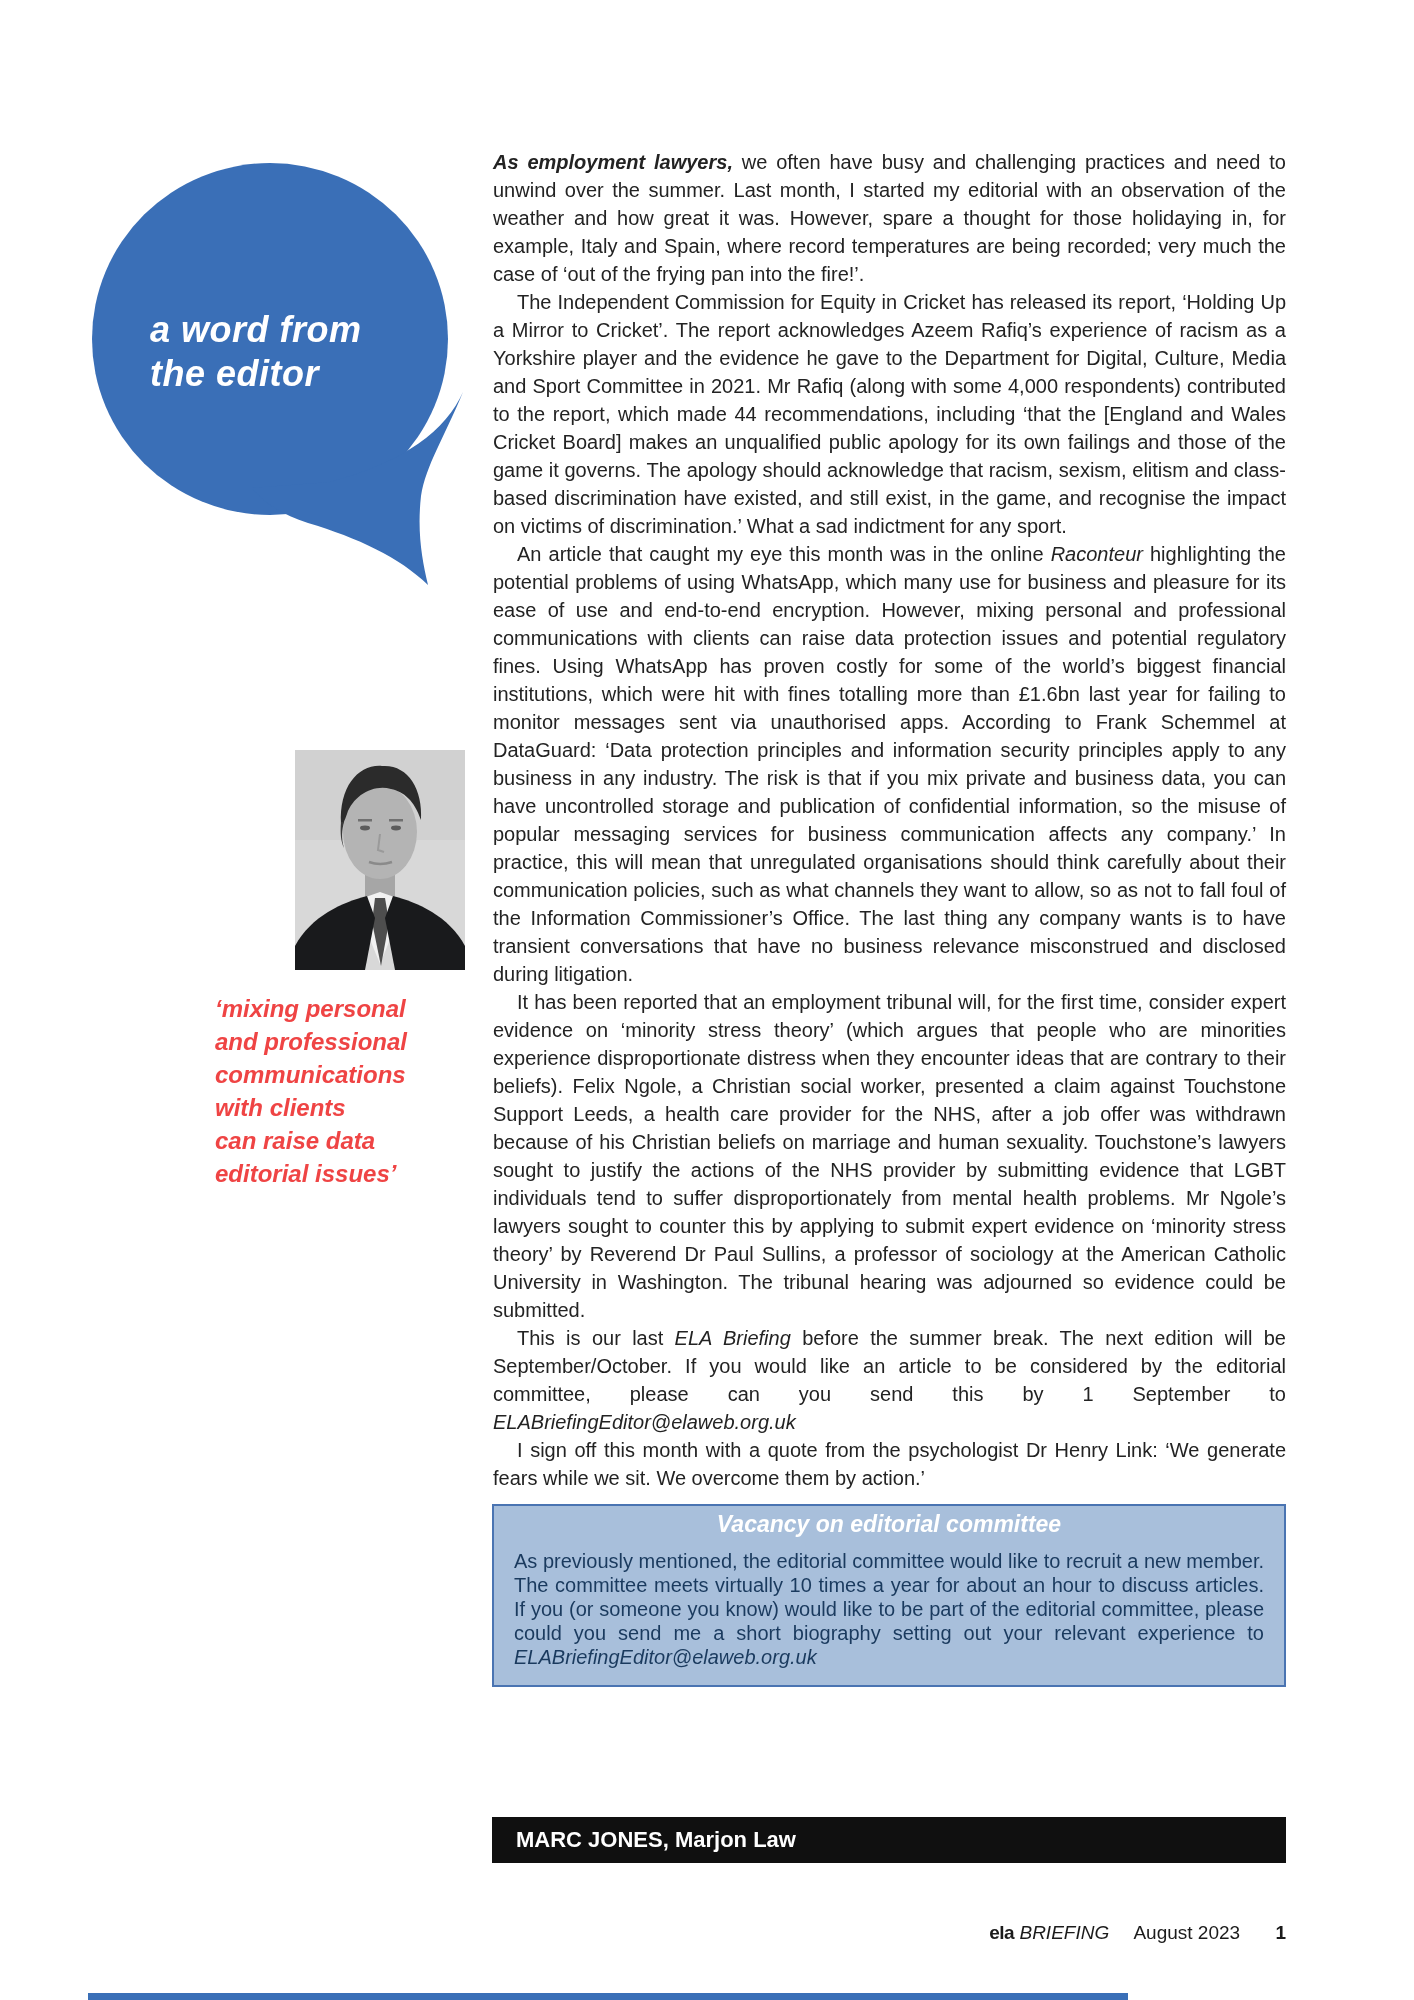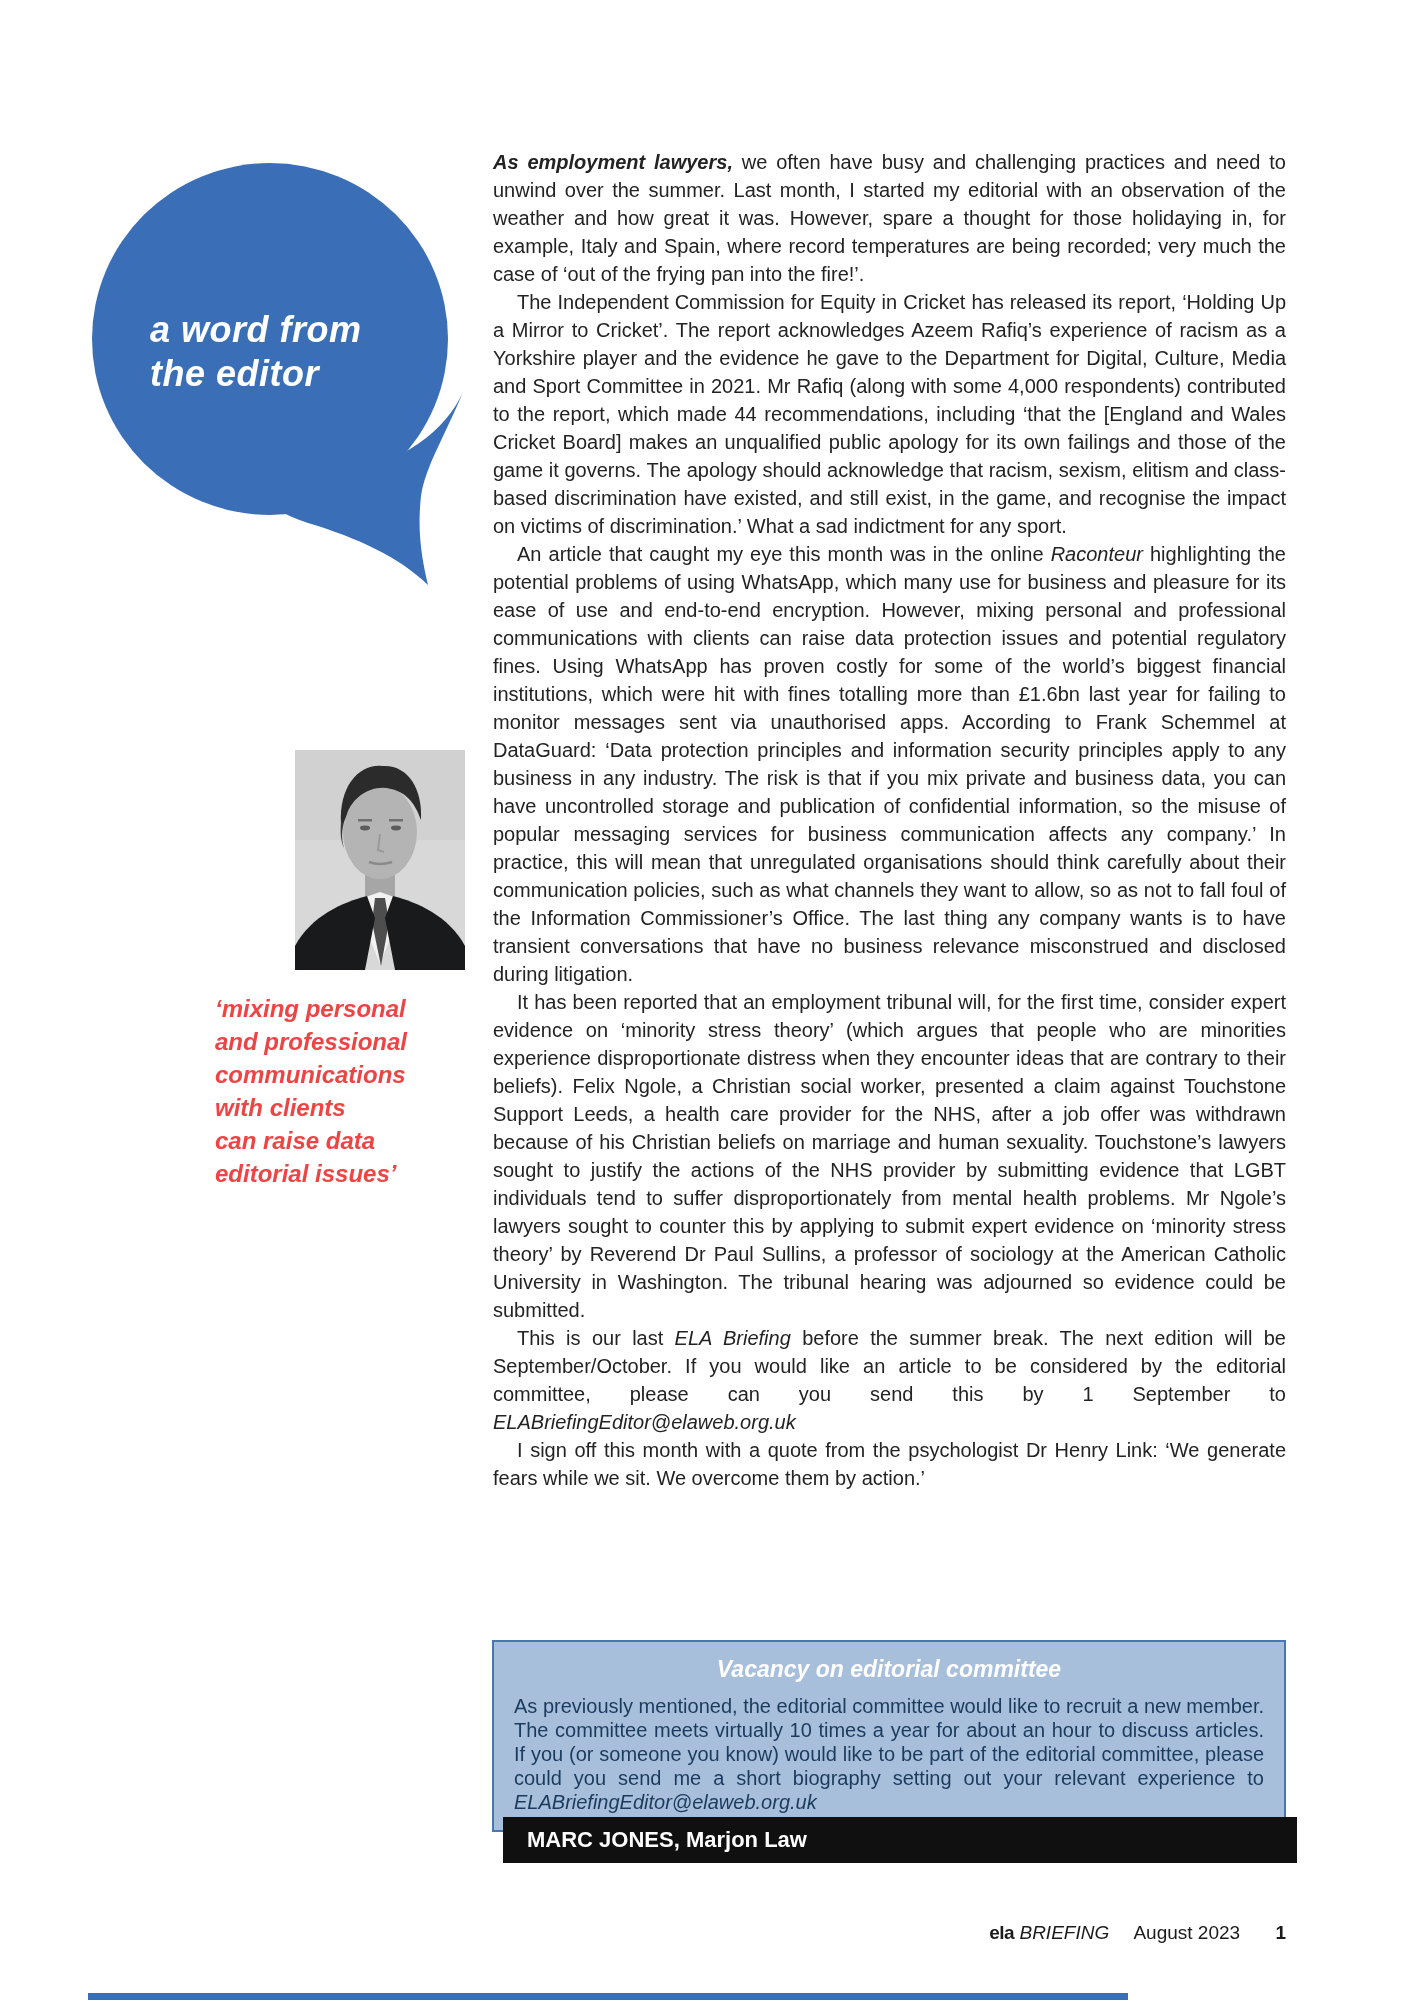--- a/index.html
+++ b/index.html
@@ -34,41 +34,41 @@
     font-size:20px;line-height:28px;
     text-align:justify;
     color:#232323;
   }
   .article p{margin:0;padding:0;}
   .article p + p{text-indent:24px;}
   .lead-in{font-weight:bold;font-style:italic;}
   .it{font-style:italic;}
   
   .vacancy-box{
-    position:absolute;left:492px;top:1640px;width:794px;
+    position:absolute;left:492px;top:1504px;width:794px;
     box-sizing:border-box;
     background:#a8bfdb;
     border:2px solid #4a74b2;
-    padding:10px 20px 16px 20px;
+    padding:1px 20px 16px 20px;
   }
   .vacancy-title{
     text-align:center;
     font-size:23px;line-height:30px;
     font-weight:bold;font-style:italic;
     color:#ffffff;
     margin:2px 0 10px 0;
   }
   .vacancy-body{
     font-size:20px;line-height:24px;
     text-align:justify;
     color:#1a3a5e;
   }
   
   .byline-bar{
-    position:absolute;left:503px;top:1817px;width:794px;height:46px;
+    position:absolute;left:492px;top:1817px;width:794px;height:46px;
     box-sizing:border-box;
     background:#101010;
     color:#ffffff;
     font-size:22px;font-weight:bold;
     line-height:46px;
     padding-left:24px;
   }
   
   .footer{
     position:absolute;left:492px;top:1922px;width:794px;

